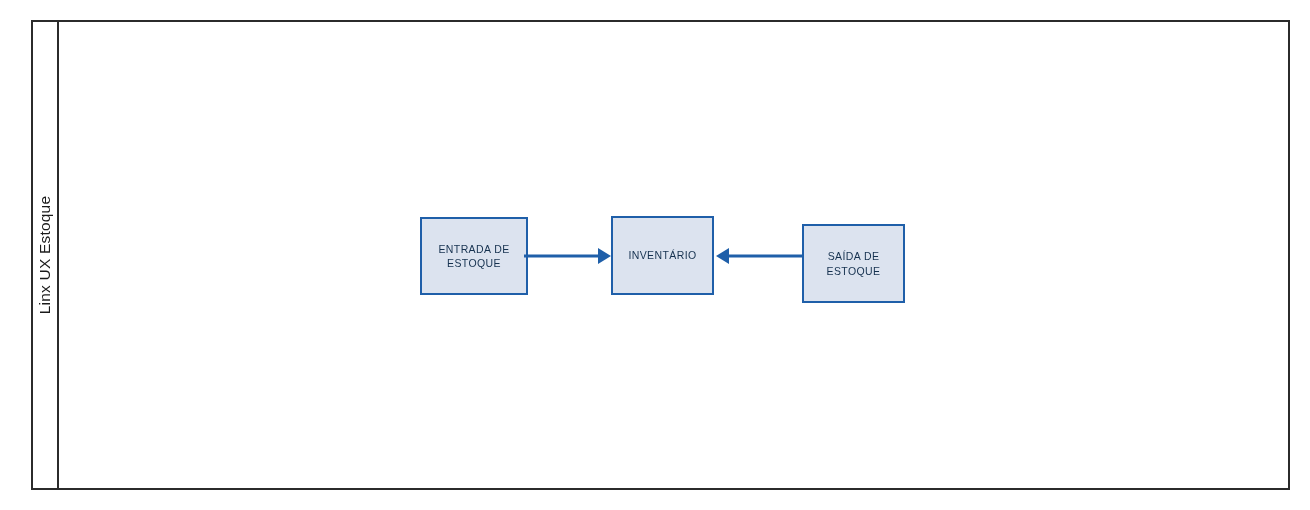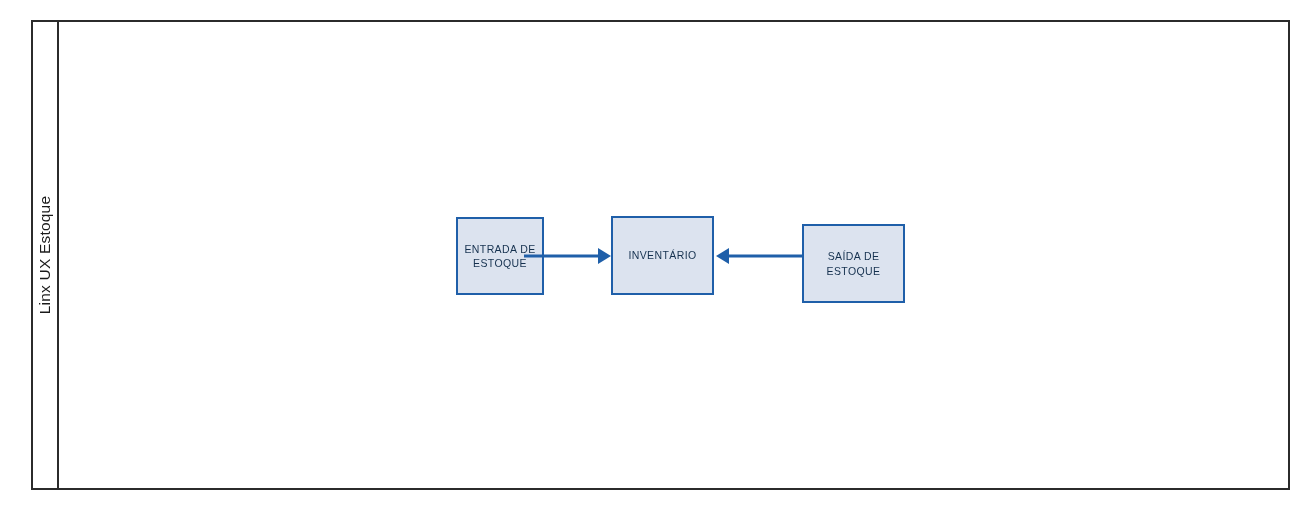--- a/index.html
+++ b/index.html
@@ -104,21 +104,21 @@
 <div id="canvas">
 
   <div class="lane-frame">
 
     <div class="lane-title-band">
       <span class="lane-title-text">Linx UX Estoque</span>
     </div>
 
     <div class="lane-body">
 
-      <div class="node" style="left: 361px; top: 195px; width: 88px; height: 78px; margin-left: 36px;">
+      <div class="node" style="left: 361px; top: 195px; width: 108px; height: 78px;">
         <span class="node-label">ENTRADA DE
 ESTOQUE</span>
       </div>
 
       <div class="connector" style="left: 465px; top: 221px; width: 87px;">
         <svg width="87" height="26" viewBox="0 0 87 26" aria-hidden="true">
           <line x1="0" y1="13" x2="76" y2="13" stroke="#1f5fa9" stroke-width="3"></line>
           <polygon points="74,5 87,13 74,21" fill="#1f5fa9"></polygon>
         </svg>
       </div>

